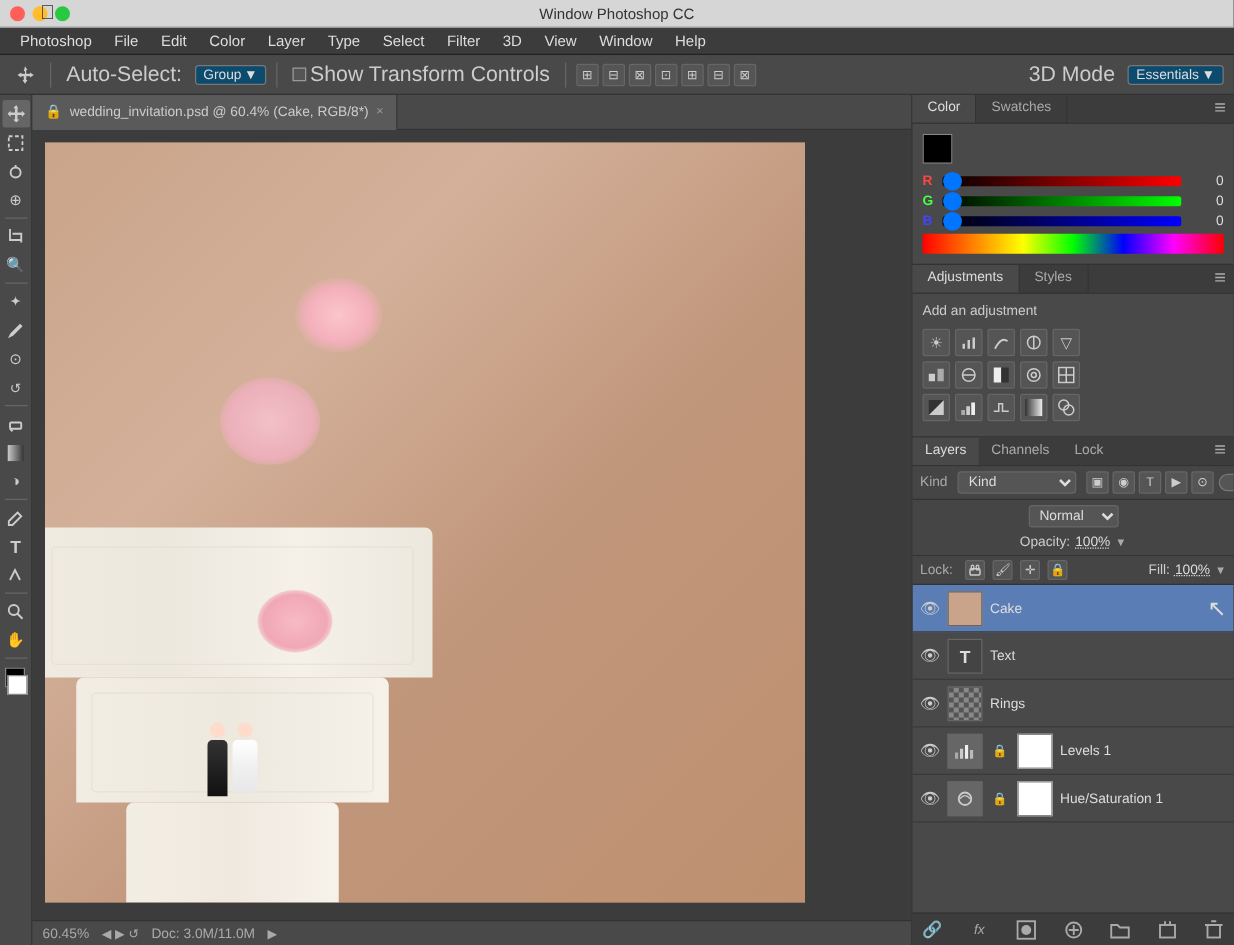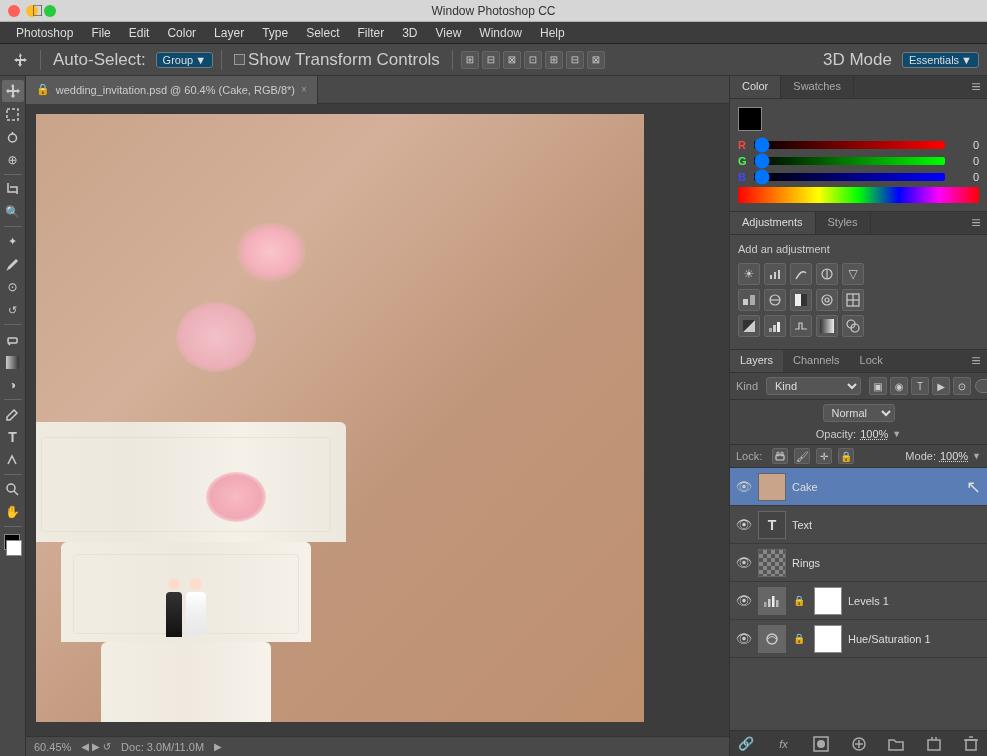--- a/index.html
+++ b/index.html
@@ -527,21 +527,21 @@
           <svg width="10" height="10" viewBox="0 0 10 10" fill="none">
               <rect x="1" y="4" width="8" height="5" rx="1" stroke="#ccc" stroke-width="1.2"></rect>
               <rect x="2" y="1" width="2" height="4" rx="1" fill="none" stroke="#ccc" stroke-width="1"></rect>
               <rect x="6" y="1" width="2" height="4" rx="1" fill="none" stroke="#ccc" stroke-width="1"></rect>
             </svg>
         </div>
         <div class="lock-icon" title="Lock Image Pixels">🖌</div>
         <div class="lock-icon" title="Lock Position">✛</div>
         <div class="lock-icon" title="Lock All">🔒</div>
         <div class="fill-row">
-          <span>Mode:</span>
+          <span>Fill:</span>
           <span style="cursor:pointer;color:#ddd;text-decoration:underline dotted;">100%</span>
           <span style="font-size:9px;color:#aaa;">▼</span>
         </div>
       </div>
 
       <div id="layers-list">
 
         <div class="layer-row active">
           <div class="layer-visibility">👁</div>
           <div class="layer-thumb" style="background:#c9a48a;"></div>

